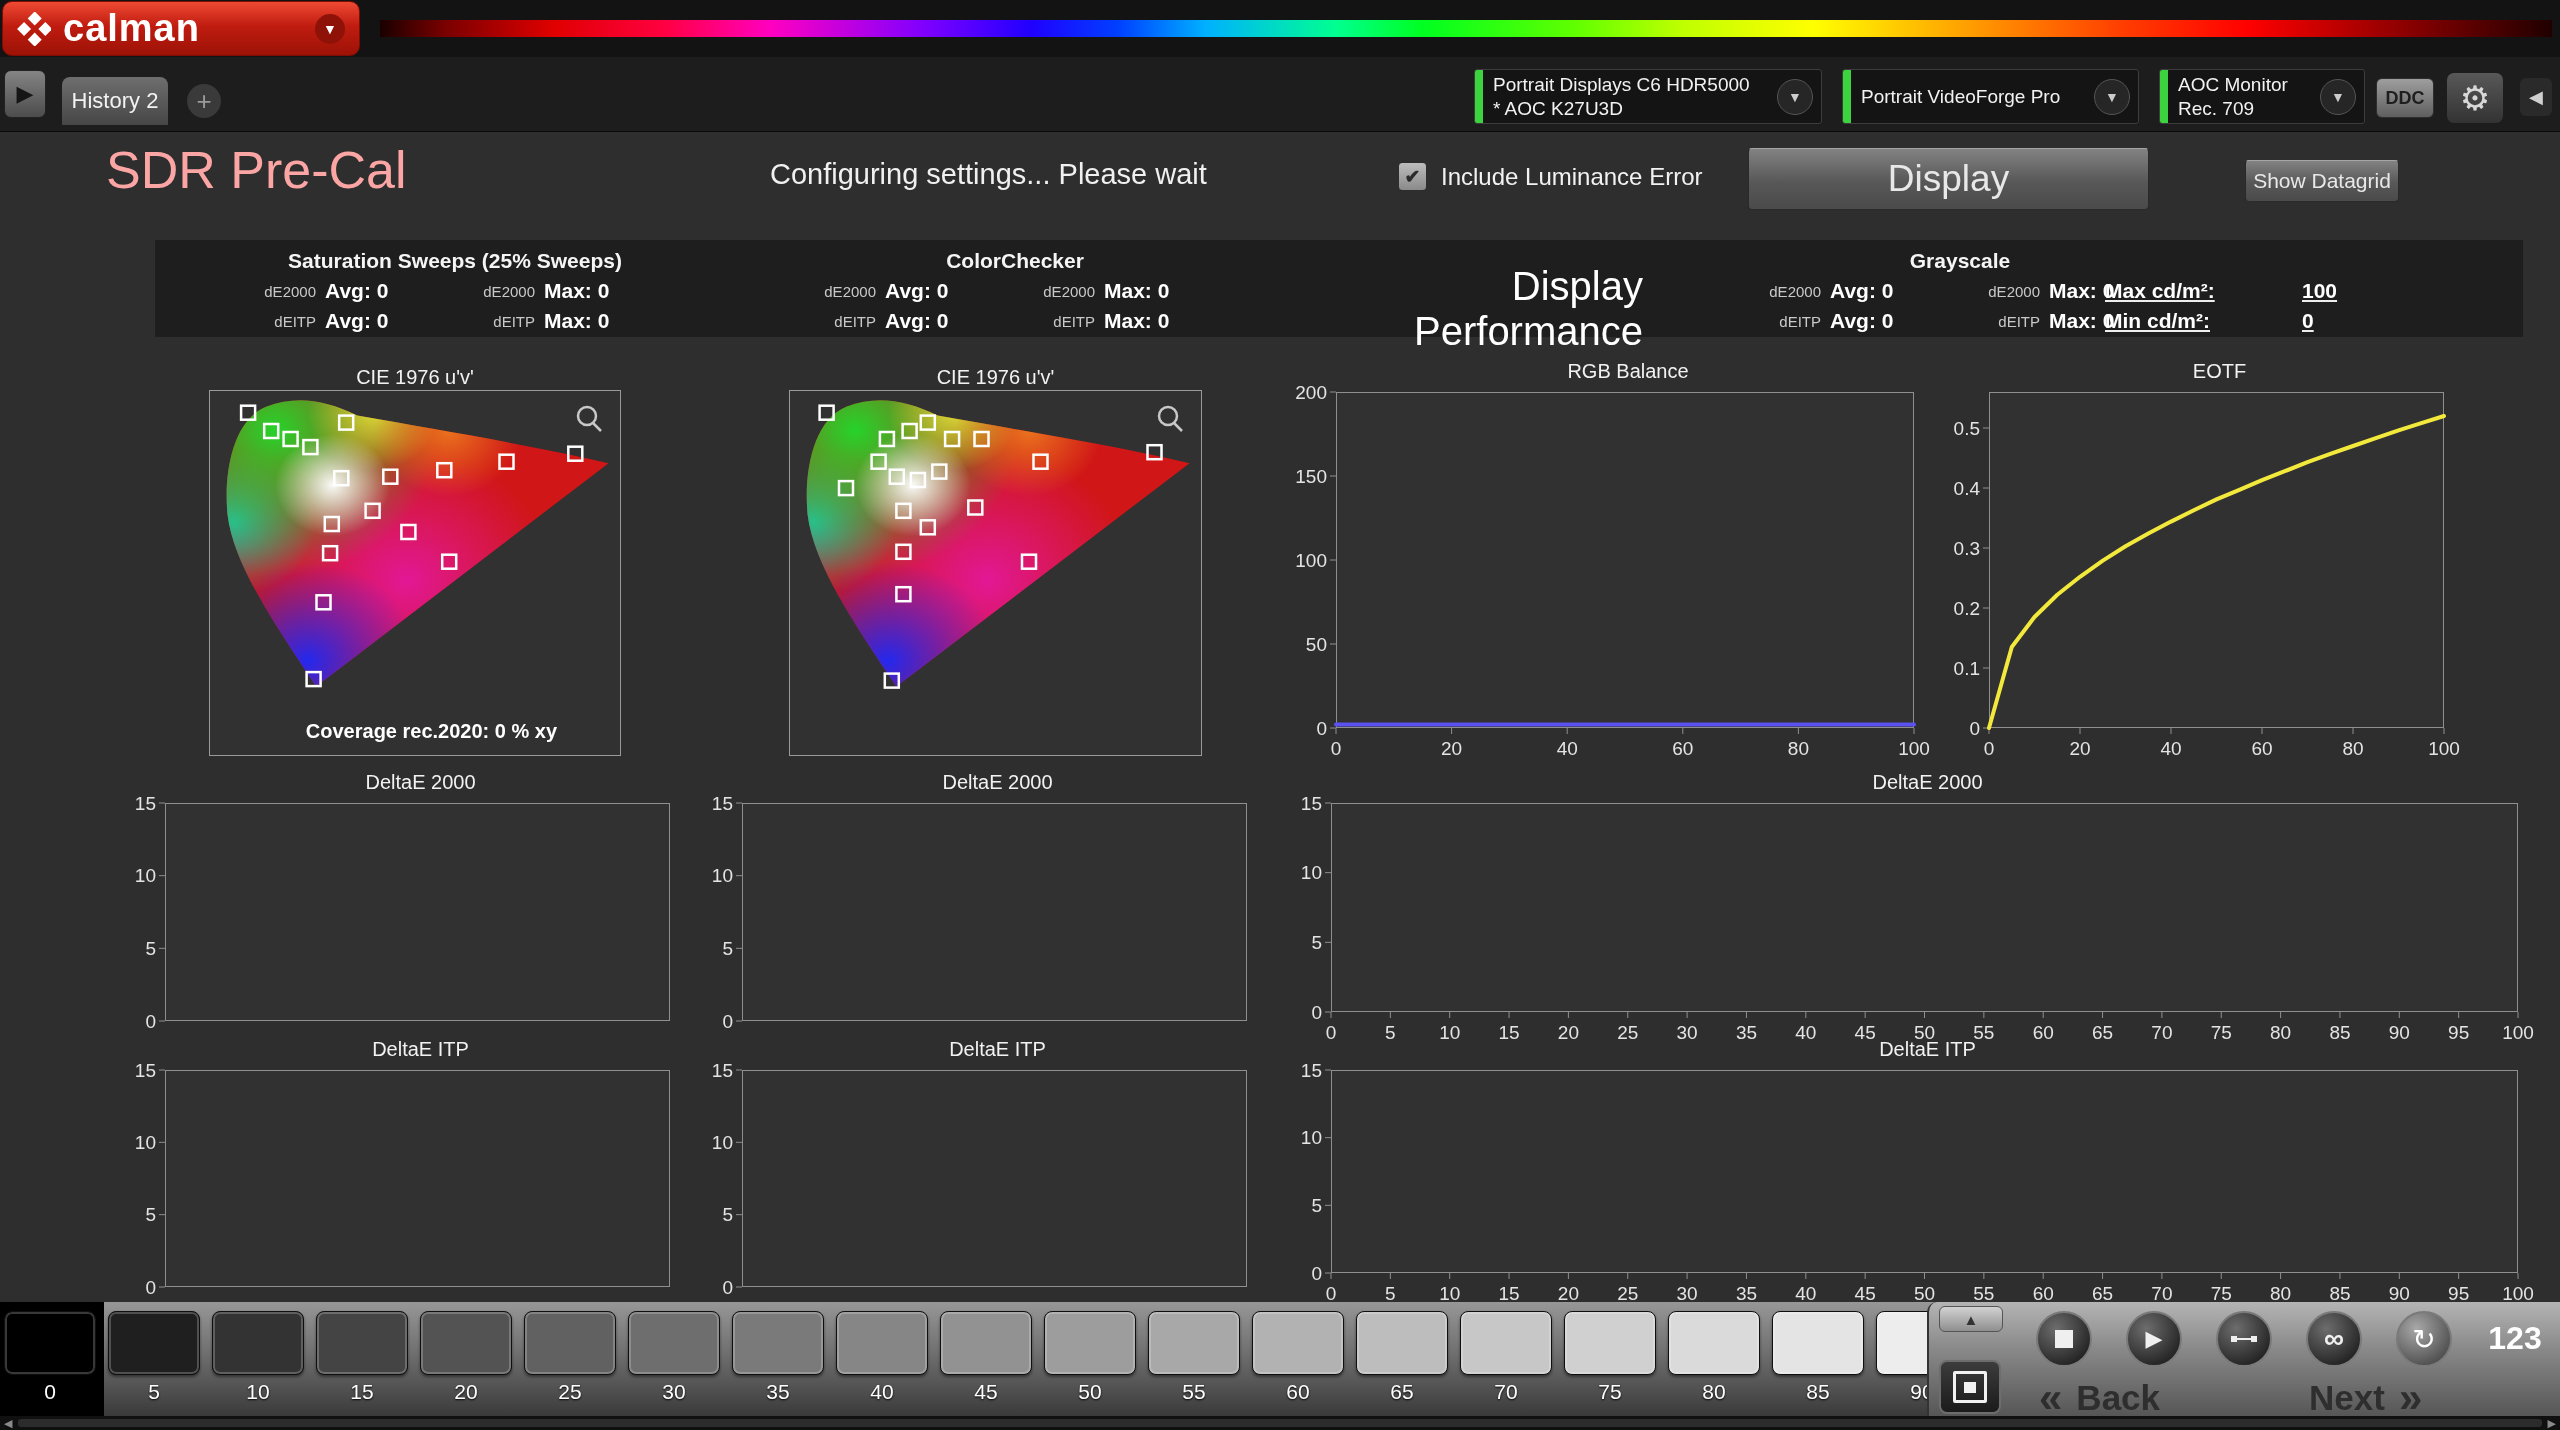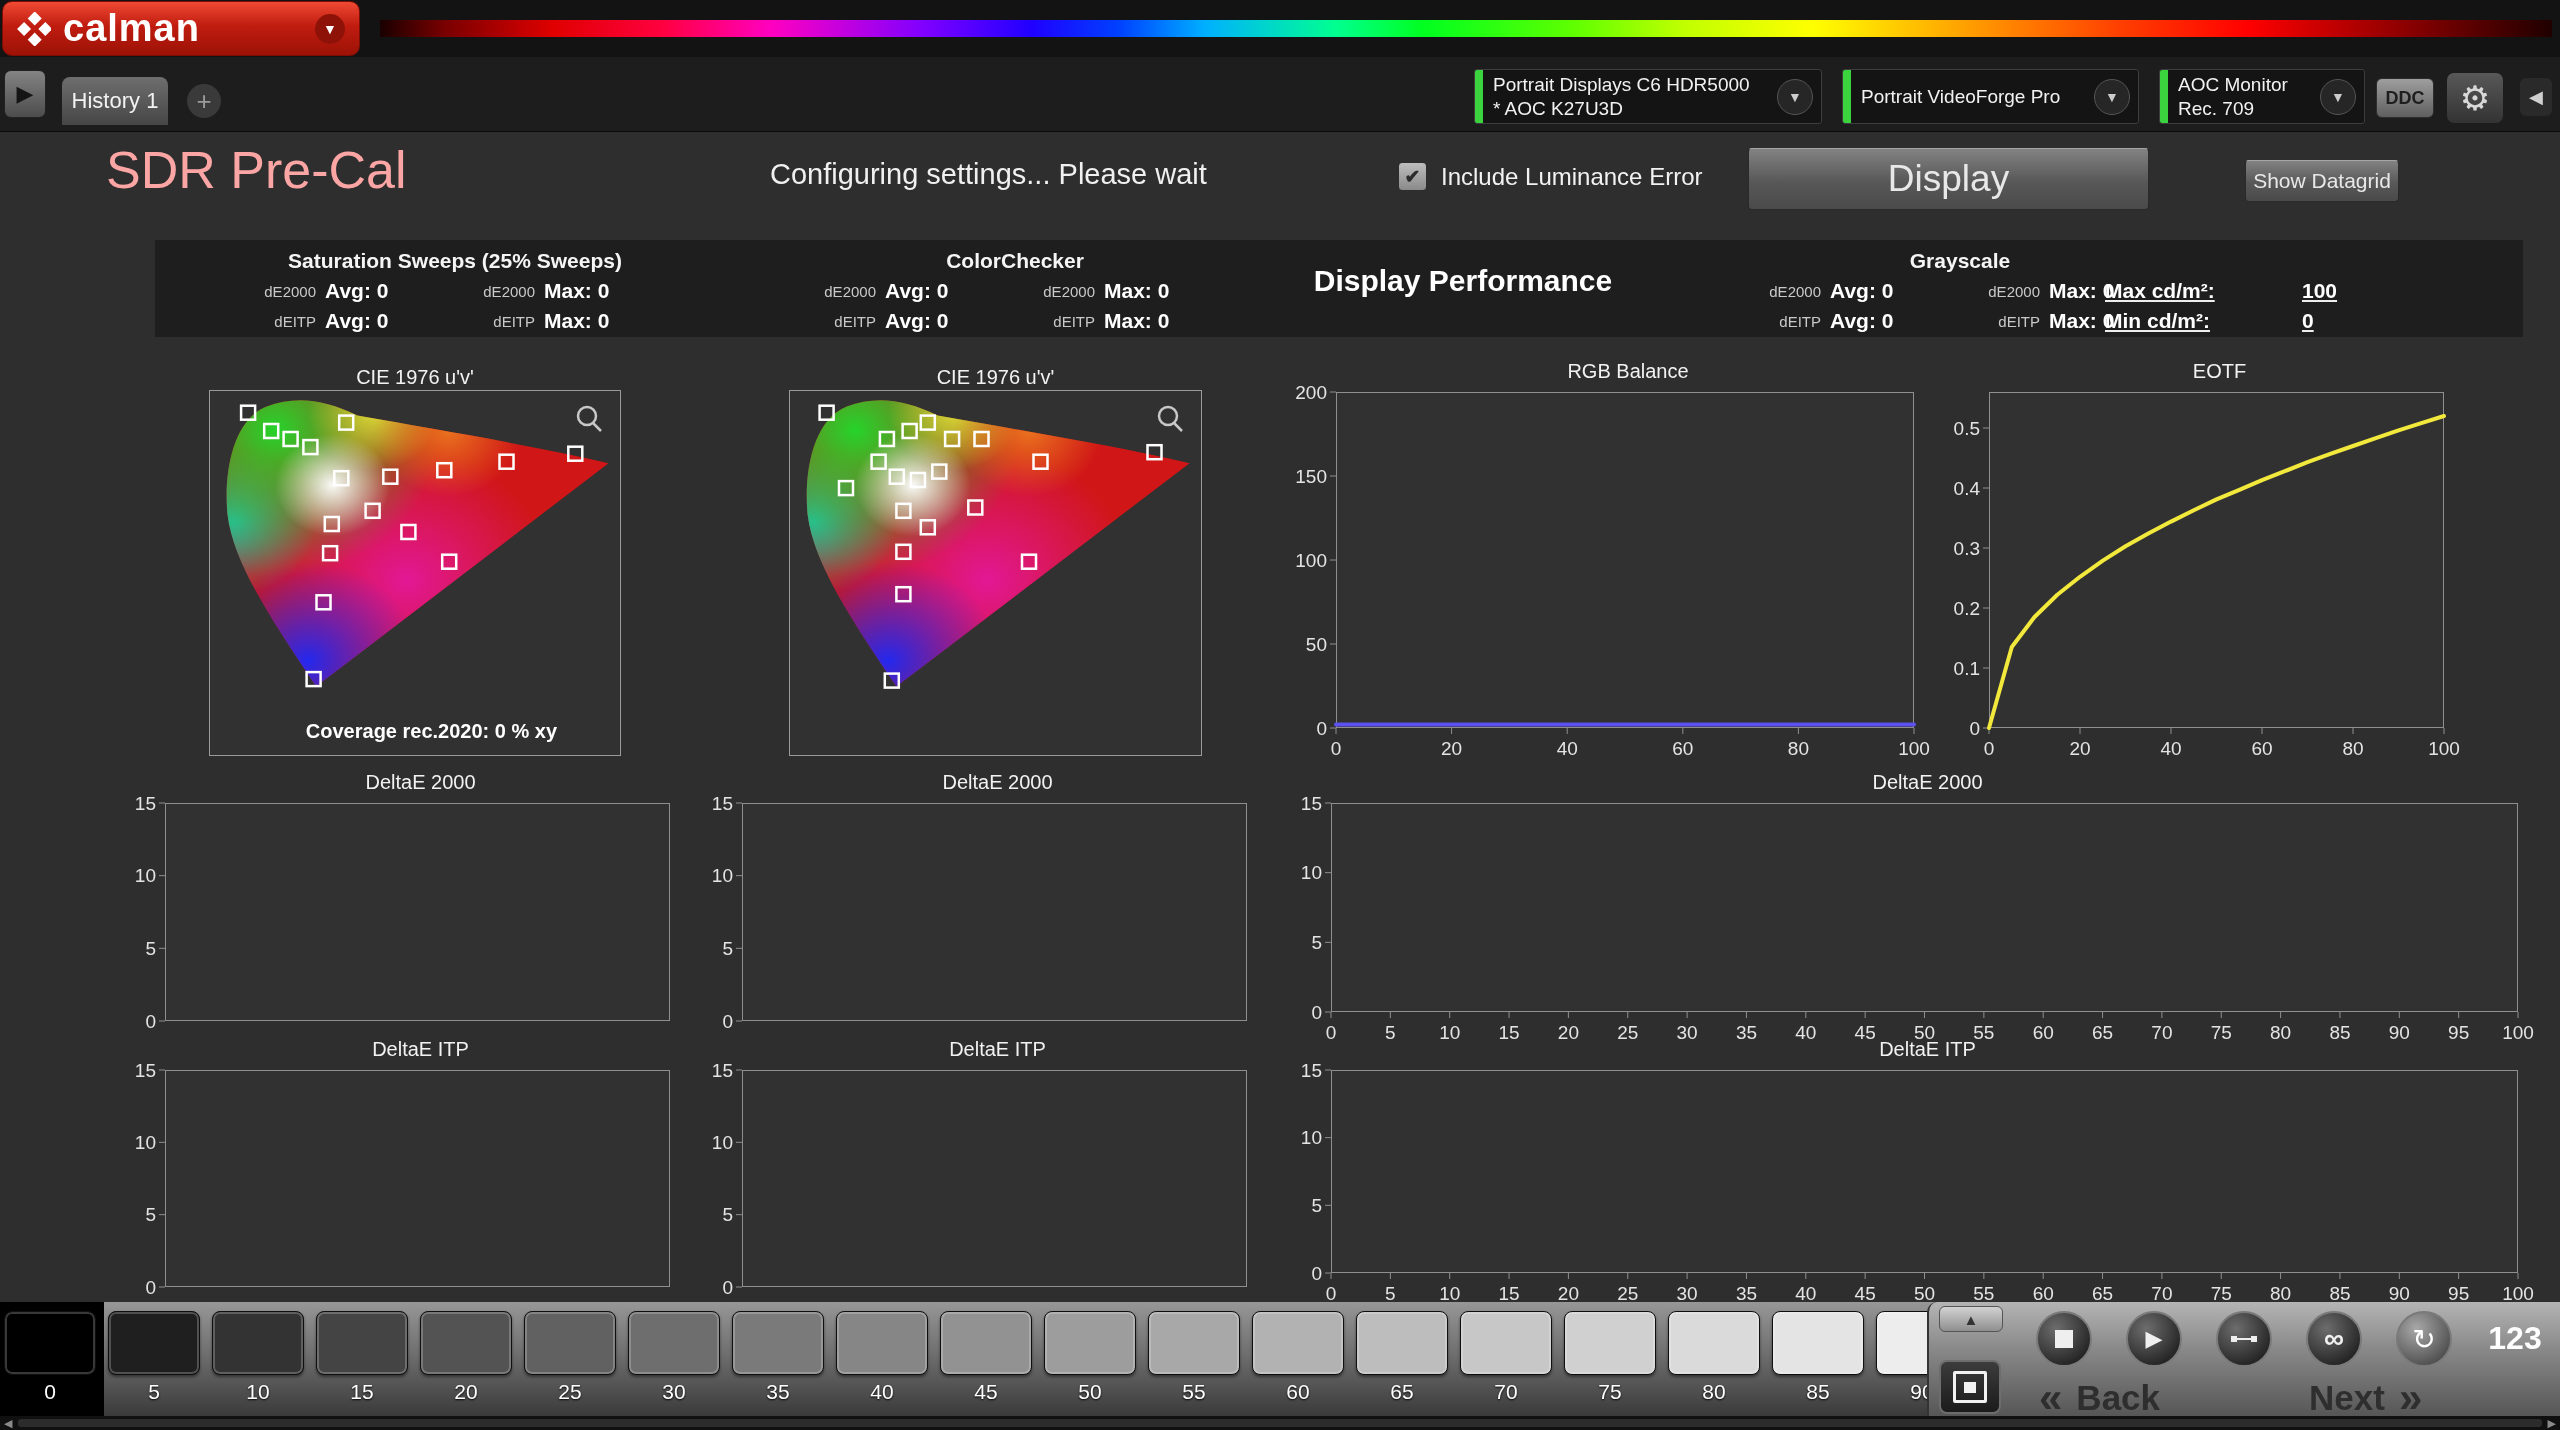--- a/index.html
+++ b/index.html
@@ -52,21 +52,21 @@
   .measure-btn{left:1748px;top:148px;width:399px;height:60px;font-size:37px;}
   .datagrid-btn{left:2245px;top:160px;width:152px;height:40px;font-size:21px;}
 
   
   .stats{left:155px;top:240px;width:2368px;height:97px;background:#1e1e1e;}
   .sgroup{position:absolute;top:6px;text-align:center;}
   .g-title{font-size:21px;font-weight:bold;color:#f5f5f5;height:30px;line-height:30px;}
   .g-row{display:flex;justify-content:center;align-items:center;height:30px;}
   .g-row .m{font-size:15px;color:#c9c9c9;width:80px;text-align:right;padding-right:9px;}
   .g-row .v{font-size:21px;font-weight:bold;color:#fff;width:130px;text-align:left;}
-  .dp-heading{position:absolute;left:1128px;top:24px;width:360px;font-size:30px;font-weight:bold;color:#fff;text-align:center;}
+  .dp-heading{position:absolute;left:1128px;top:24px;width:360px;font-size:40px;font-weight:normal;color:#fff;text-align:right;}
   .lgroup{position:absolute;left:1950px;top:36px;width:380px;text-decoration:underline;}
   .l-row{display:flex;align-items:center;height:30px;}
   .l-row .ll{font-size:21px;font-weight:bold;color:#fff;width:175px;text-align:left;}
   .l-row .lv{font-size:21px;font-weight:bold;color:#fff;padding-left:22px;}
 
   
   .chart-wrap{position:absolute;}
   .chart-title{height:26px;line-height:26px;text-align:center;font-size:20px;color:#f2f2f2;}
   .chart-title.axis{padding-left:56px;}
   .chart-box{position:absolute;left:0;right:0;top:26px;bottom:0;}
@@ -123,21 +123,21 @@
       <span class="logo-caret cc">▼</span>
     </div>
     <div class="rainbow"></div>
   </div>
 
   <div class="tab-bar"></div>
   <div class="edge-btn cc abs" style="left:4px;top:70px;">
     <span>▶</span>
   </div>
   <div class="tab cc abs">
-    <span>History 1</span>
+    <span>History 2</span>
   </div>
   <div class="tab-add cc abs">
     <span>+</span>
   </div>
 
   <div class="meter abs" style="left:1474px;width:348px;">
     <div class="green"></div>
     <div class="lines">
       <div class="l1">Portrait Displays C6 HDR5000</div>
       <div class="l2">* AOC K27U3D</div>

